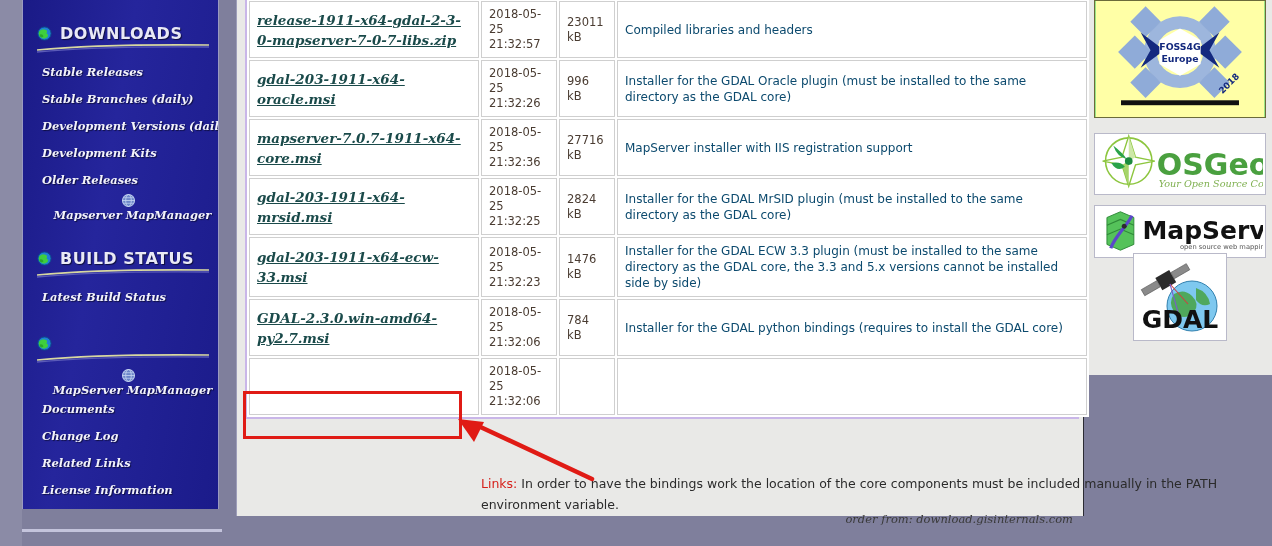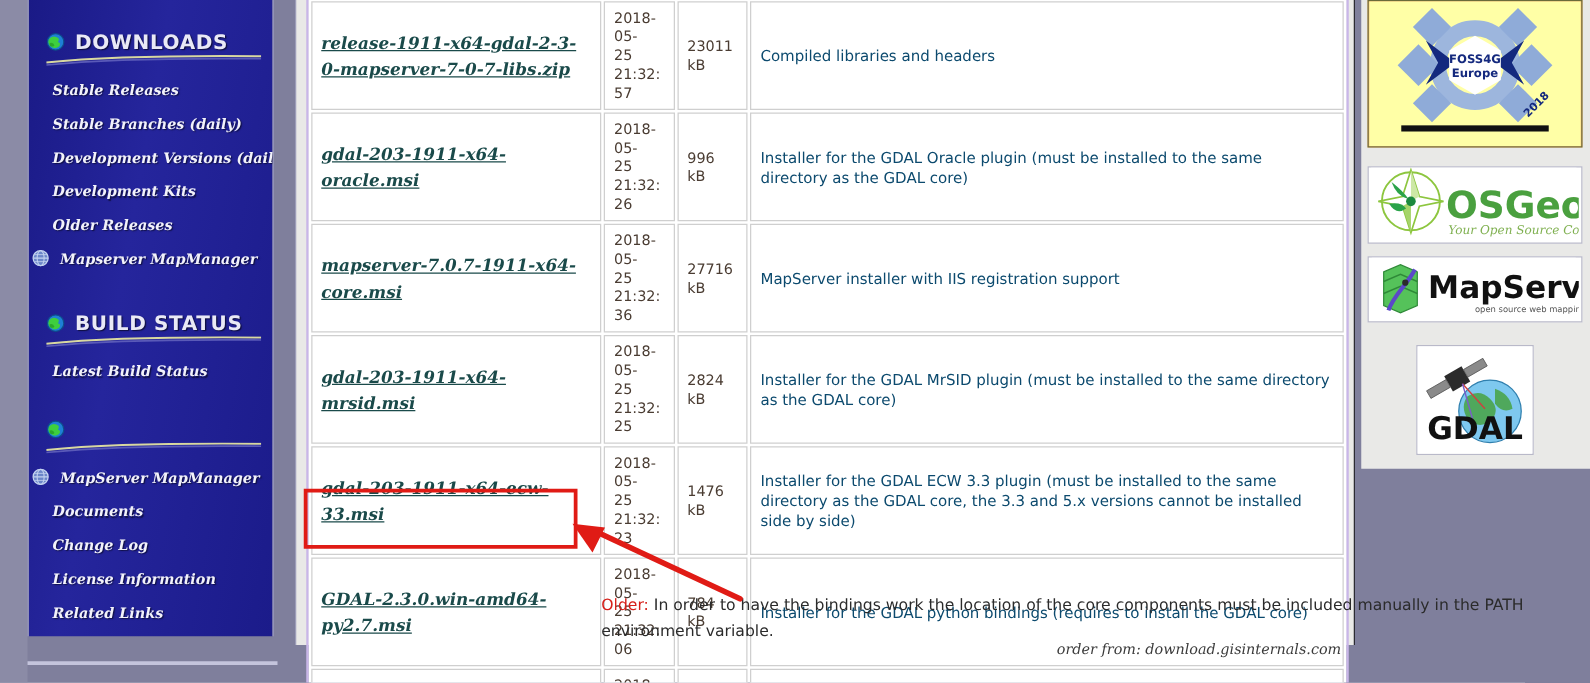--- a/index.html
+++ b/index.html
@@ -54,21 +54,21 @@
     padding-left: 19px;
     font-family: "DejaVu Serif", serif;
     font-style: italic;
     font-weight: bold;
     font-size: 11.5px;
     color: #f2f2fa;
     text-shadow: 1px 1px 1px rgba(0,0,0,.55);
     white-space: nowrap;
     cursor: pointer;
   }
-  .nav-item.with-icon { padding-left: 2px; }
+  .nav-item.with-icon { padding-left: 14px; flex-direction: column; }
   .nav-item .label { margin-left: 0; }
   .nav-item.with-icon .label { margin-left: 8px; }
 
   
   .globe-green { width: 15px; height: 15px; flex: 0 0 15px; }
   .globe-blue  { width: 15px; height: 15px; flex: 0 0 15px; }
 
   
   #content {
     position: absolute;
@@ -93,21 +93,21 @@
     background: #ffffff;
   }
   table.filetable td {
     border: 1px solid #cfcfcf;
     background: #ffffff;
     vertical-align: middle;
     padding: 5px 7px;
     box-sizing: border-box;
   }
   td.c-name { width: 230px; padding-left: 18px; }
-  td.c-date { width: 56px; }
+  td.c-date { width: 76px; }
   td.c-size { width: 56px; }
   td.c-desc { width: 470px; }
 
   .fname {
     font-family: "DejaVu Serif", serif;
     font-style: italic;
     font-weight: bold;
     font-size: 13.5px;
     line-height: 19px;
     color: #1a4a4a;
@@ -179,24 +179,24 @@
     background: #e9e9e7;
     box-sizing: border-box;
   }
   .ad-box {
     position: absolute;
     left: 5px; width: 172px;
     box-sizing: border-box;
     background: #ffffff;
     border: 1px solid #b9b9c9;
   }
-  #ad-foss4g { top: 0; height: 118px; background:#fdba74; border:1px solid #6b6b3a; }
+  #ad-foss4g { top: 0; height: 118px; background:#22c55e; border:1px solid #6b6b3a; }
   #ad-osgeo  { top: 133px; height: 62px; }
   #ad-mapserver { top: 205px; height: 53px; }
-  #ad-gdal { top: 276px; height: 88px; left: 44px; width: 94px; }
+  #ad-gdal { top: 253px; height: 88px; left: 44px; width: 94px; }
   .sr-only {
     position: absolute; width: 1px; height: 1px;
     overflow: hidden; clip: rect(0 0 0 0); white-space: nowrap;
   }
 
   
   #page-left-strip {
     position: absolute; left: 0; top: 0; width: 22px; height: 546px;
     background: #8b8ba6;
   }
@@ -314,24 +314,24 @@
         </span>
         <span class="label">MapServer MapManager</span>
       </div>
       <div class="nav-item">
         <span class="label">Documents</span>
       </div>
       <div class="nav-item">
         <span class="label">Change Log</span>
       </div>
       <div class="nav-item">
+        <span class="label">Related Links</span>
+      </div>
+      <div class="nav-item">
         <span class="label">License Information</span>
-      </div>
-      <div class="nav-item">
-        <span class="label">Related Links</span>
       </div>
     </div>
   </nav>
 
   <main id="content">
 
     <div id="filetable-wrap">
       <table class="filetable">
         <tbody id="filetable-body">
             <tr>
@@ -412,21 +412,21 @@
                 <div class="fdate">2018-05-<br>25<br>21:32:06</div>
               </td>
               <td class="c-size"></td>
               <td class="c-desc"></td>
             </tr>
           </tbody>
       </table>
     </div>
 
     <p id="note">
-      <span class="note-word">Older:</span><span> In order to have the bindings work the location of the core components must be included manually in the PATH environment variable.</span>
+      <span class="note-word">Links:</span><span> In order to have the bindings work the location of the core components must be included manually in the PATH environment variable.</span>
     </p>
 
     <div id="loaded-from">order from: download.gisinternals.com</div>
   </main>
 
   <div id="highlight-box"></div>
   <svg id="arrow-svg" viewBox="0 0 145 70">
     <line x1="140" y1="65" x2="22" y2="10" stroke="#e01b15" stroke-width="4.5" stroke-linecap="round"></line>
     <polygon points="6,5 32,8 22,28" fill="#e01b15"></polygon>
   </svg>

